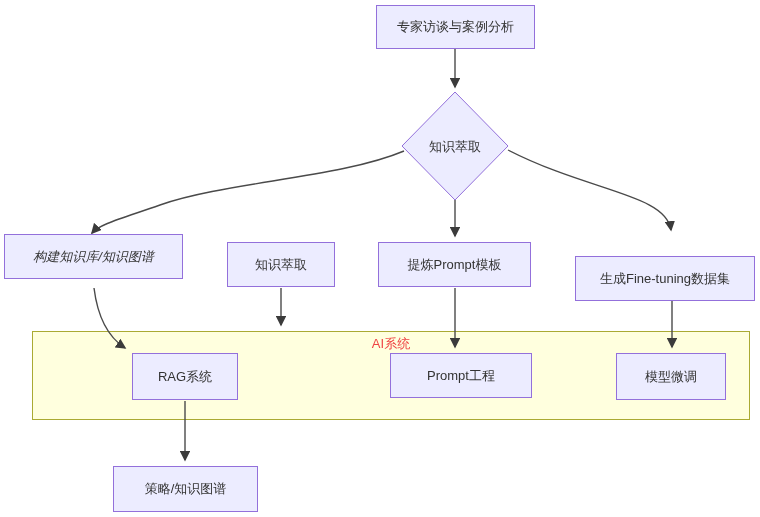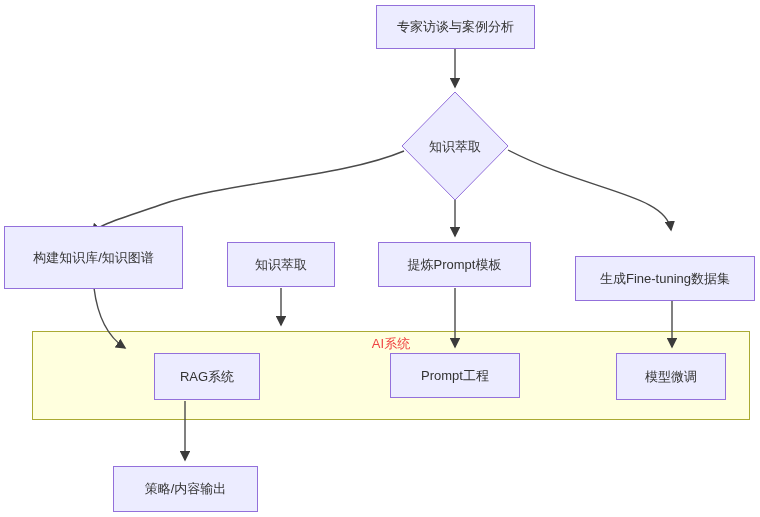--- a/index.html
+++ b/index.html
@@ -21,26 +21,26 @@
     position:absolute;display:flex;align-items:center;justify-content:center;
     background:#ECECFF;border:1px solid #9370DB;box-sizing:border-box;
     font-size:13px;color:#333;text-align:center;z-index:3;
   }
   .diamond-label{
     position:absolute;left:405px;top:138px;width:100px;text-align:center;
     font-size:13px;color:#333;z-index:3;
   }
   
   .n-expert{left:376px;top:5px;width:159px;height:44px;}
-  .n-kb{left:4px;top:226px;width:179px;height:63px;}
+  .n-kb{left:4px;top:234px;width:179px;height:45px;font-style:italic;}
   .n-user{left:227px;top:242px;width:108px;height:45px;}
   .n-prompt-template{left:378px;top:242px;width:153px;height:45px;}
   .n-finetune-data{left:575px;top:256px;width:180px;height:45px;}
-  .n-rag{left:132px;top:353px;width:106px;height:47px;margin-left:22px;}
-  .n-prompt-eng{left:390px;top:353px;width:130px;height:45px;}
+  .n-rag{left:132px;top:353px;width:106px;height:47px;}
+  .n-prompt-eng{left:390px;top:353px;width:142px;height:45px;}
   .n-model-ft{left:616px;top:353px;width:110px;height:47px;}
   .n-output{left:113px;top:466px;width:145px;height:46px;}
 </style>
 </head>
 <body>
 
 <div class="stage">
 
   <div class="cluster">
     <div class="cluster-label">AI系统</div>
@@ -96,16 +96,16 @@
 
   <div class="node n-prompt-eng">
     <span>Prompt工程</span>
   </div>
 
   <div class="node n-model-ft">
     <span>模型微调</span>
   </div>
 
   <div class="node n-output">
-    <span>策略/内容输出</span>
+    <span>策略/知识图谱</span>
   </div>
 
 </div>
 
 </body></html>

